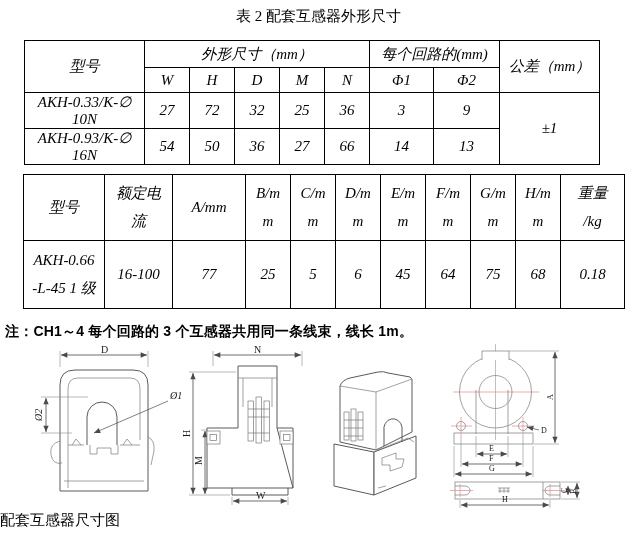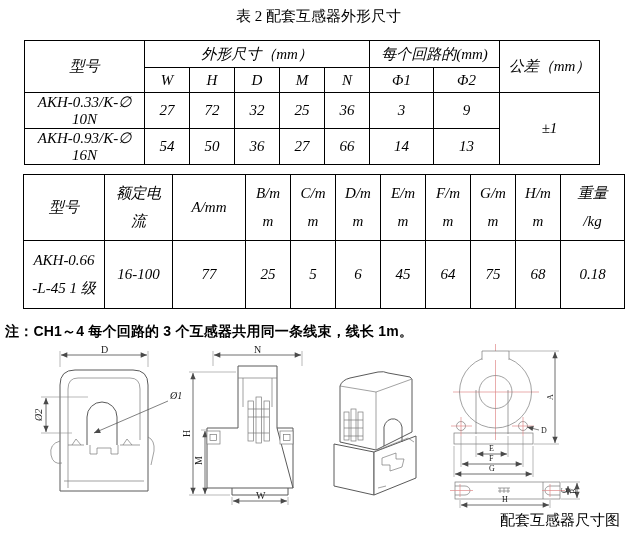--- a/index.html
+++ b/index.html
@@ -9,21 +9,21 @@
   #title{top:7px;left:0;width:637px;text-align:center;font-size:15px;}
   table{border-collapse:collapse;table-layout:fixed;font-style:italic;}
   td{border:1.5px solid #000;text-align:center;vertical-align:middle;
      white-space:pre-line;font-size:15px;padding:0 1px;overflow:hidden;}
   #t1{top:40px;left:24px;}
   #t1 td{height:24px;}
   #t2{top:174px;left:23px;}
   #t2 td{line-height:1.85;}
   #note{top:313px;left:5px;font-family:"Liberation Sans","DejaVu Sans",sans-serif;
         font-weight:bold;font-size:14px;letter-spacing:0.2px;margin-top:10px;}
-  #caption{top:511px;left:0;width:620px;text-align:right;font-size:15px;}
+  #caption{top:511px;left:0;width:620px;text-align:left;font-size:15px;}
   svg{position:absolute;overflow:visible;}
   .bl{stroke:#5a5a5a;stroke-width:1;fill:none;stroke-linejoin:round;}
   .bl2{stroke:#7a7a7a;stroke-width:0.7;fill:none;}
   .dim{stroke:#4a4a4a;stroke-width:0.8;fill:none;
        marker-start:url(#arr);marker-end:url(#arr);}
   .ext{stroke:#8a8a8a;stroke-width:0.6;fill:none;}
   .cl{stroke:#e08a8a;stroke-width:0.7;fill:none;}
   .lead{stroke:#4a4a4a;stroke-width:0.7;fill:none;marker-end:url(#arr);}
   .dlbl{font-family:"Liberation Serif","DejaVu Serif",serif;font-size:10px;fill:#1a1a1a;}
   .dlbl-sm{font-family:"Liberation Serif","DejaVu Serif",serif;font-size:8px;fill:#1a1a1a;}

